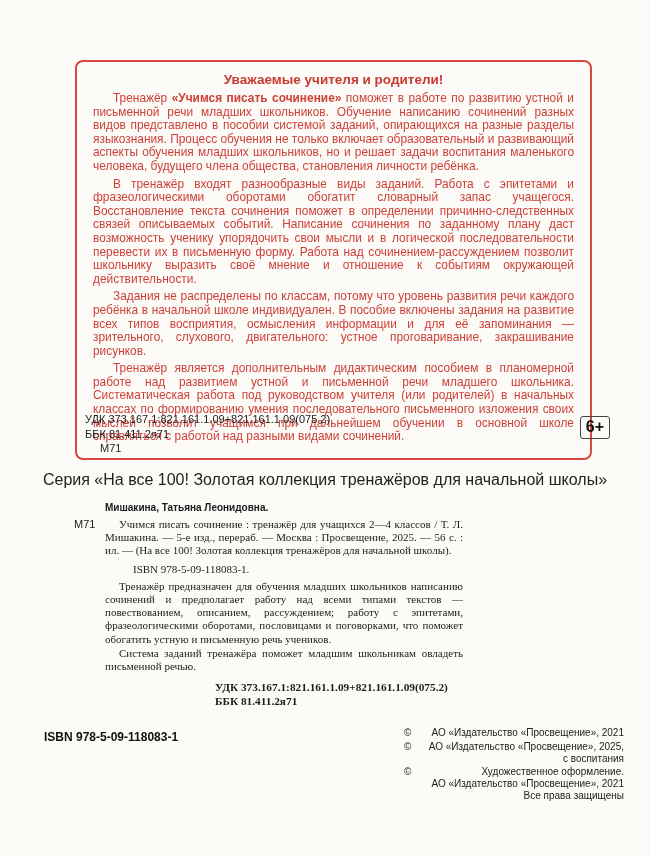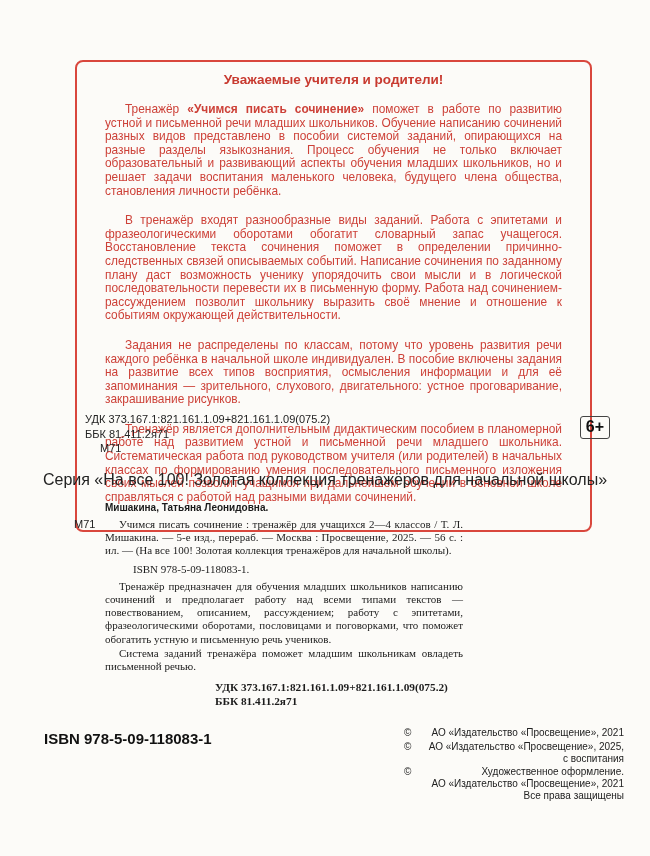--- a/index.html
+++ b/index.html
@@ -13,21 +13,21 @@
   .notice-box{
     position:absolute;left:75px;top:60px;width:517px;box-sizing:border-box;
     border:2px solid #d9473d;border-radius:8px;
     padding:8px 12px 10px 12px;color:#cd4138;background:transparent;
   }
   .notice-title{
     text-align:center;font-weight:bold;font-size:13.5px;
     margin:2px 0 5px 0;color:#c83a30;
   }
   .notice-box p{
-    margin:16px;text-align:justify;text-indent:20px;
+    margin:4px;text-align:justify;text-indent:20px;
     font-size:11.9px;line-height:13.6px;
   }
   .notice-box p .b{font-weight:bold;}
   
   .codes{
     position:absolute;left:85px;top:412px;
     font-size:11px;line-height:14.5px;color:#222;
   }
   .codes .m71{padding-left:15px;}
   .age-badge{
@@ -57,21 +57,21 @@
   .entry-isbn{margin-top:5px !important;text-indent:28px;text-align:left;}
   .annotation{margin-top:4px !important;text-indent:14px;}
   .annotation2{margin-top:1px !important;text-indent:14px;}
   .udk-bold{
     margin-top:8px;margin-left:110px;font-weight:bold;font-size:11.3px;
     line-height:13.8px;white-space:nowrap;text-align:left;
   }
   
   .footer-isbn{
     position:absolute;left:44px;top:730px;
-    font-weight:bold;font-size:15px;color:#111;
+    font-weight:bold;font-size:12px;color:#111;
   }
   .copyrights{
     position:absolute;left:404px;top:727px;width:220px;
     font-size:10px;line-height:11.8px;color:#222;
   }
   .cp-entry{display:flex;margin-bottom:2px;}
   .cp-sym{width:13px;flex:0 0 13px;}
   .cp-lines{flex:1;text-align:right;}
 </style>
 </head>

